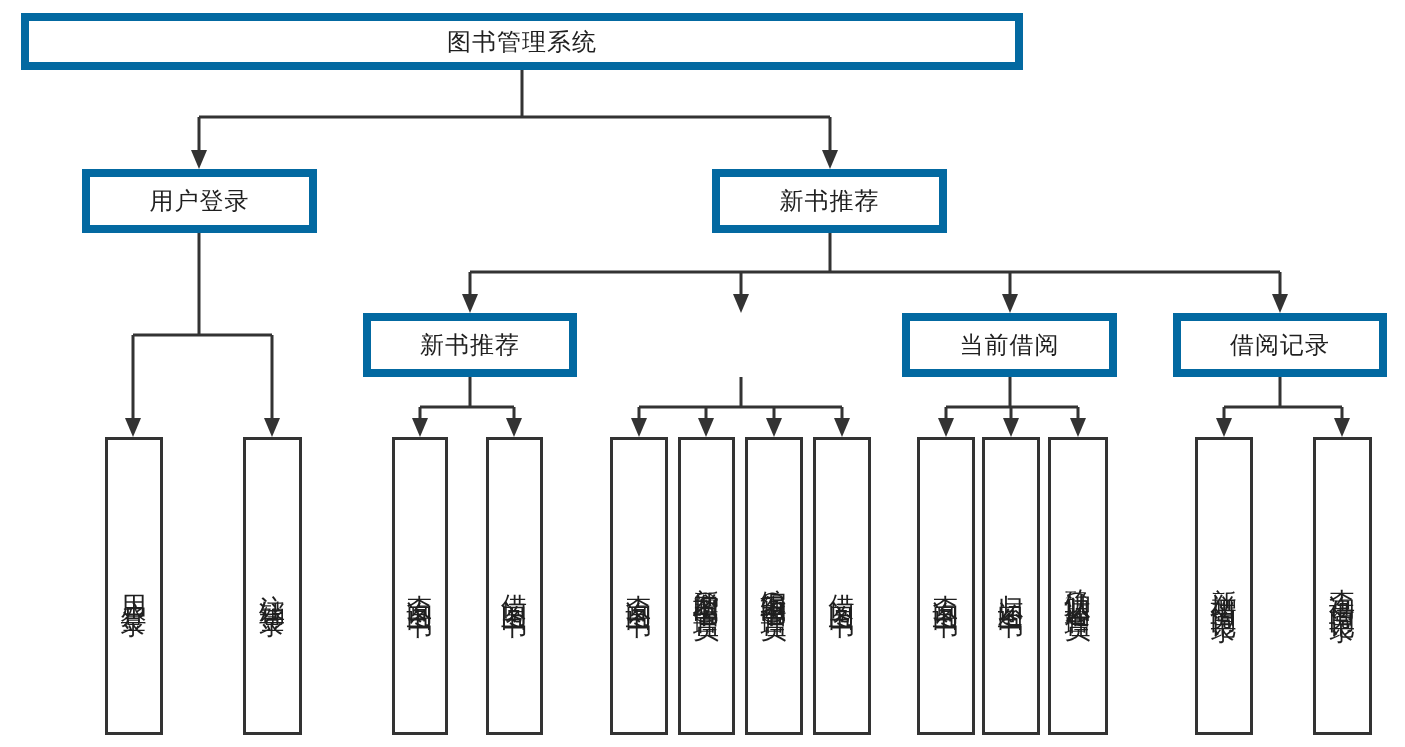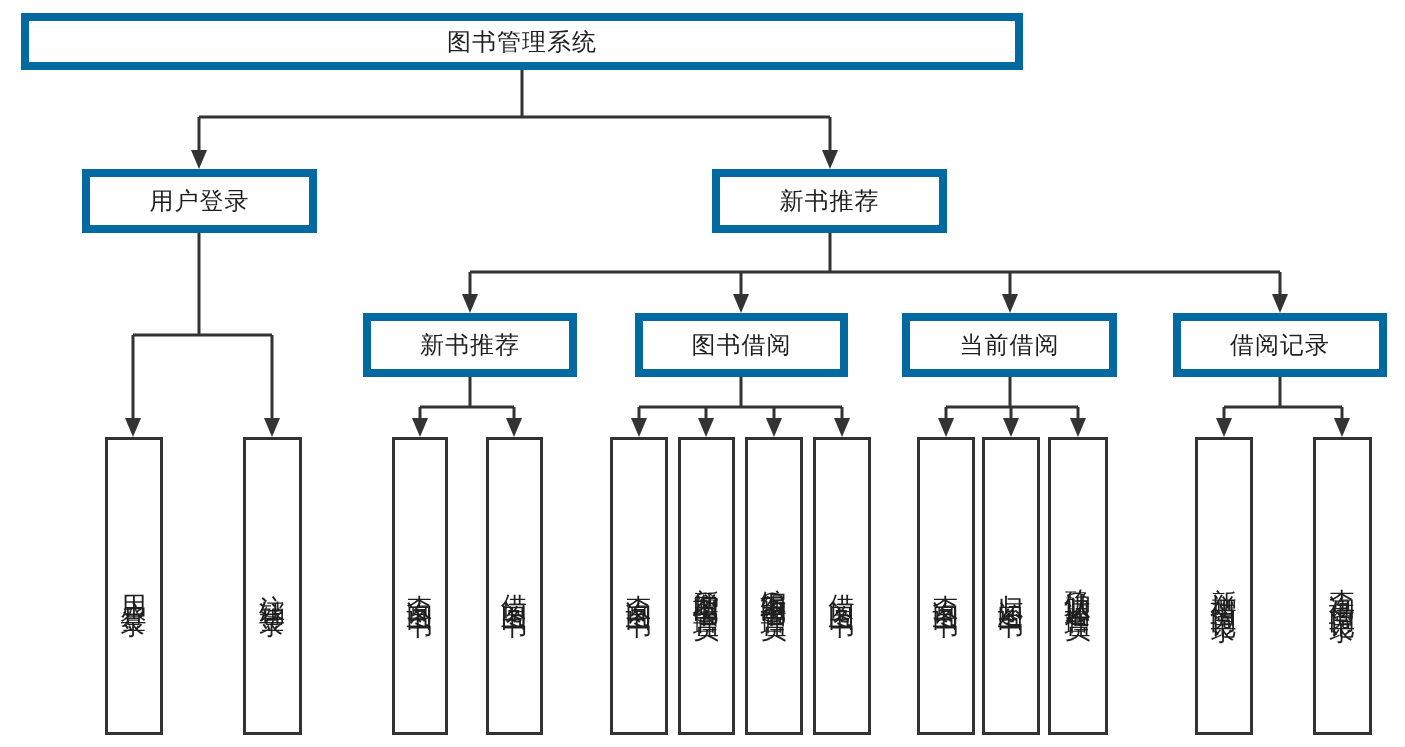--- a/index.html
+++ b/index.html
@@ -108,23 +108,20 @@
   <div class="hbox" style="left:82px; top:169px; width:235px; height:64px;">
     <span>用户登录</span>
   </div>
   <div class="hbox" style="left:712px; top:169px; width:235px; height:64px;">
     <span>新书推荐</span>
   </div>
 
   <div class="hbox" style="left:363px; top:313px; width:214px; height:64px;">
     <span>新书推荐</span>
   </div>
-  <div class="hbox" style="left:635px; top:313px; width:213px; height:64px;">
-    <span>图书借阅</span>
-  </div>
   <div class="hbox" style="left:902px; top:313px; width:215px; height:64px;">
     <span>当前借阅</span>
   </div>
   <div class="hbox" style="left:1173px; top:313px; width:214px; height:64px;">
     <span>借阅记录</span>
   </div>
 
   <div class="vbox" style="left:105px; width:58px;">
     <span>用户登录</span>
   </div>

